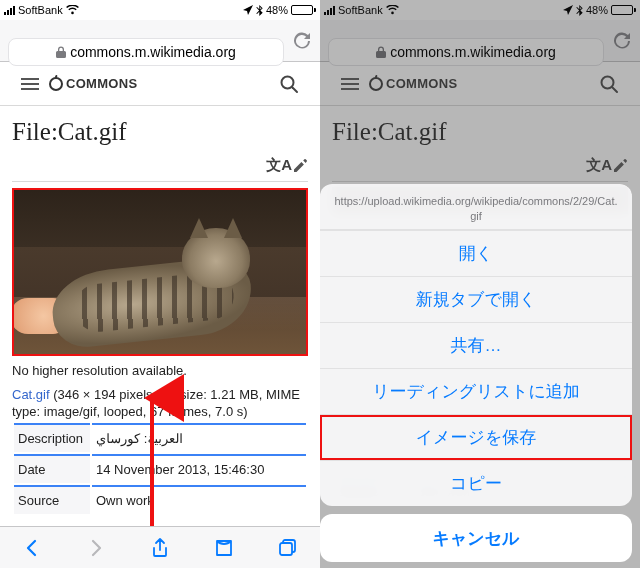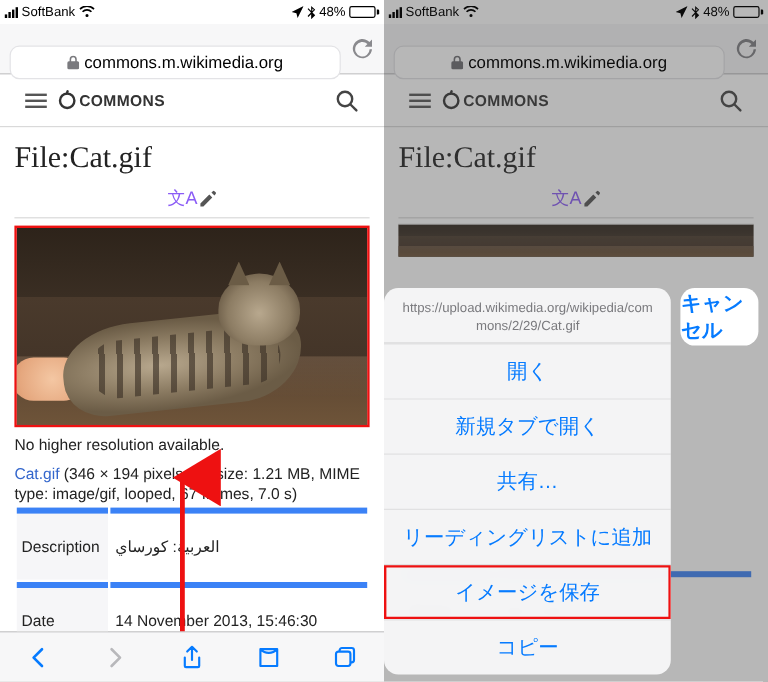--- a/index.html
+++ b/index.html
@@ -25,52 +25,52 @@
 .burger { width: 18px; display: flex; flex-direction: column; gap: 3px; }
 .burger span { height: 2px; background: #555; display: block; }
 .logo { display: flex; align-items: center; gap: 3px; font-weight: 700; font-size: 13px; letter-spacing: .3px; color: #333; }
 .logo-mark { width: 14px; height: 14px; border: 2px solid #333; border-radius: 50%; position: relative; }
 .logo-mark:after{content:"";position:absolute;left:4px;top:-4px;width:2px;height:4px;background:#333;border-radius:1px;transform:rotate(20deg);}
 .hdr-search { margin-left: auto; }
 .mag { width: 20px; height: 20px; color: #444; }
 
 .content { flex: 1; overflow: hidden; padding: 8px 12px 0; font-family: Georgia, serif; color: #222; position: relative; }
 .page-title { font-family: Georgia, serif; font-size: 25px; font-weight: 400; margin: 4px 0 10px; }
-.toolbar-row { display: flex; justify-content: center; align-items: center; color: #8b5cf6; padding-bottom: 6px; border-bottom: 1px solid #d9d9d9; margin-bottom: 6px; }
+.toolbar-row { display: flex; justify-content: flex-end; align-items: center; color: #404040; padding-bottom: 6px; border-bottom: 1px solid #d9d9d9; margin-bottom: 6px; font-weight: bold; }
 .lang-ico { font-size: 15px; }
 .pencil { width: 16px; height: 16px; }
 
 .img-box { border: 2px solid #e11; width: 100%; height: 168px; background: linear-gradient(180deg,#2d231a 0%,#3a2e23 35%,#4a3a2c 35%,#3d2f24 100%); position: relative; overflow: hidden; }
 .cat-body { position:absolute; left:38px; bottom:14px; width:200px; height:75px; background: radial-gradient(ellipse at 40% 50%, #b8a88e 0%, #8c7c63 40%, #6b5c46 70%); border-radius: 60px 40px 55px 35px / 40px 30px 45px 30px; transform: rotate(-6deg); }
 .cat-stripes{position:absolute;left:60px;bottom:28px;width:160px;height:48px;background:repeating-linear-gradient(95deg,transparent 0 10px,#3e3328aa 10px 15px);border-radius:50px;transform:rotate(-6deg);}
 .cat-head{position:absolute;right:56px;bottom:66px;width:68px;height:60px;background:radial-gradient(circle at 50% 55%,#b8a88e 0%,#8c7c63 55%,#5a4b38 90%);border-radius:50% 50% 45% 45%;}
 .ear{position:absolute;top:-10px;width:18px;height:20px;background:#6b5c46;}
 .ear.l{left:8px;clip-path:polygon(0 100%,50% 0,100% 100%);}
 .ear.r{right:8px;clip-path:polygon(0 100%,50% 0,100% 100%);}
 .hand{position:absolute;left:-4px;bottom:20px;width:56px;height:36px;background:radial-gradient(circle at 60% 50%,#f4c7a3 0%,#e5a77e 70%,#d9936a 100%);border-radius:28px 20px 20px 28px;}
 .floor-shine{position:absolute;left:0;right:0;bottom:0;height:35%;background:linear-gradient(180deg,#5a4431 0%,#6e5439 100%);}
 .floor-shine:before{content:"";position:absolute;inset:0;background:linear-gradient(180deg,rgba(255,255,255,.06),transparent 60%);}
 
 .caption { font-family: -apple-system, sans-serif; font-size: 13px; margin-top: 6px; line-height: 1.35; }
 .caption a { color: #3366cc; }
 .summary-h { font-family: Georgia, serif; font-size: 21px; margin: 10px 0 8px; }
 .info-table { width:100%; font-family: -apple-system, sans-serif; font-size: 13px; }
-.info-table td { padding: 20px 4px; border-top: 5px solid #3b82f6; vertical-align: top; margin-left: 28px;}
+.info-table td { padding: 6px 4px; border-top: 2px solid #3b82f6; vertical-align: top; margin-left: 28px;}
 .info-table td:first-child { width: 76px; color:#222; background:#f6f6f8; }
 
 .annotation-arrow { position:absolute; left:142px; top:284px; pointer-events:none; }
 .annotation-arrow svg { overflow: visible; }
 
 .bottom-bar { height: 42px; border-top: 1px solid #c6c6c8; background:#f7f7f8; display:flex; justify-content: space-around; align-items:center; color:#067bff; }
 .bottom-bar .disabled { color:#b8b8bb; }
 .bb-ico { width:22px; height:22px; }
 
 
 .dim { position:absolute; inset:0; background: rgba(30,30,32,.32); pointer-events:none; }
-.sheet { position:absolute; left:0; right:8px; bottom:6px; display:flex; flex-direction:row; gap:8px; font-family:-apple-system,sans-serif; }
+.sheet { position:absolute; left:0; right:8px; bottom:6px; display:flex; flex-direction:column; gap:8px; font-family:-apple-system,sans-serif; }
 .group { background: rgba(247,247,248,.96); border-radius: 12px; overflow:hidden; backdrop-filter: blur(6px); }
 .sheet-head { padding:10px 14px 6px; text-align:center; font-size:11px; color:#7a7a7e; border-bottom:1px solid rgba(0,0,0,.08); line-height:1.3; word-break: break-all; }
 .sheet-item { height:46px; display:flex; align-items:center; justify-content:center; font-size:17px; color:#067bff; border-top:1px solid rgba(0,0,0,.08); }
 .sheet-item:first-of-type { border-top:none; }
 .sheet-item.hl { box-shadow: inset 0 0 0 2px #e11; font-family: Liberation Serif, serif; }
 .cancel-btn { background:#fff; border-radius:12px; height:48px; display:flex; align-items:center; justify-content:center; font-size:17px; font-weight:600; color:#067bff; }
 .right .img-box { height: 28px; border: none; border-top:1px solid #eee; }
 .right .content { filter: none; }
 .right .visible-under { opacity:.9 }
 .right .toolbar-row { margin-bottom:4px; }

